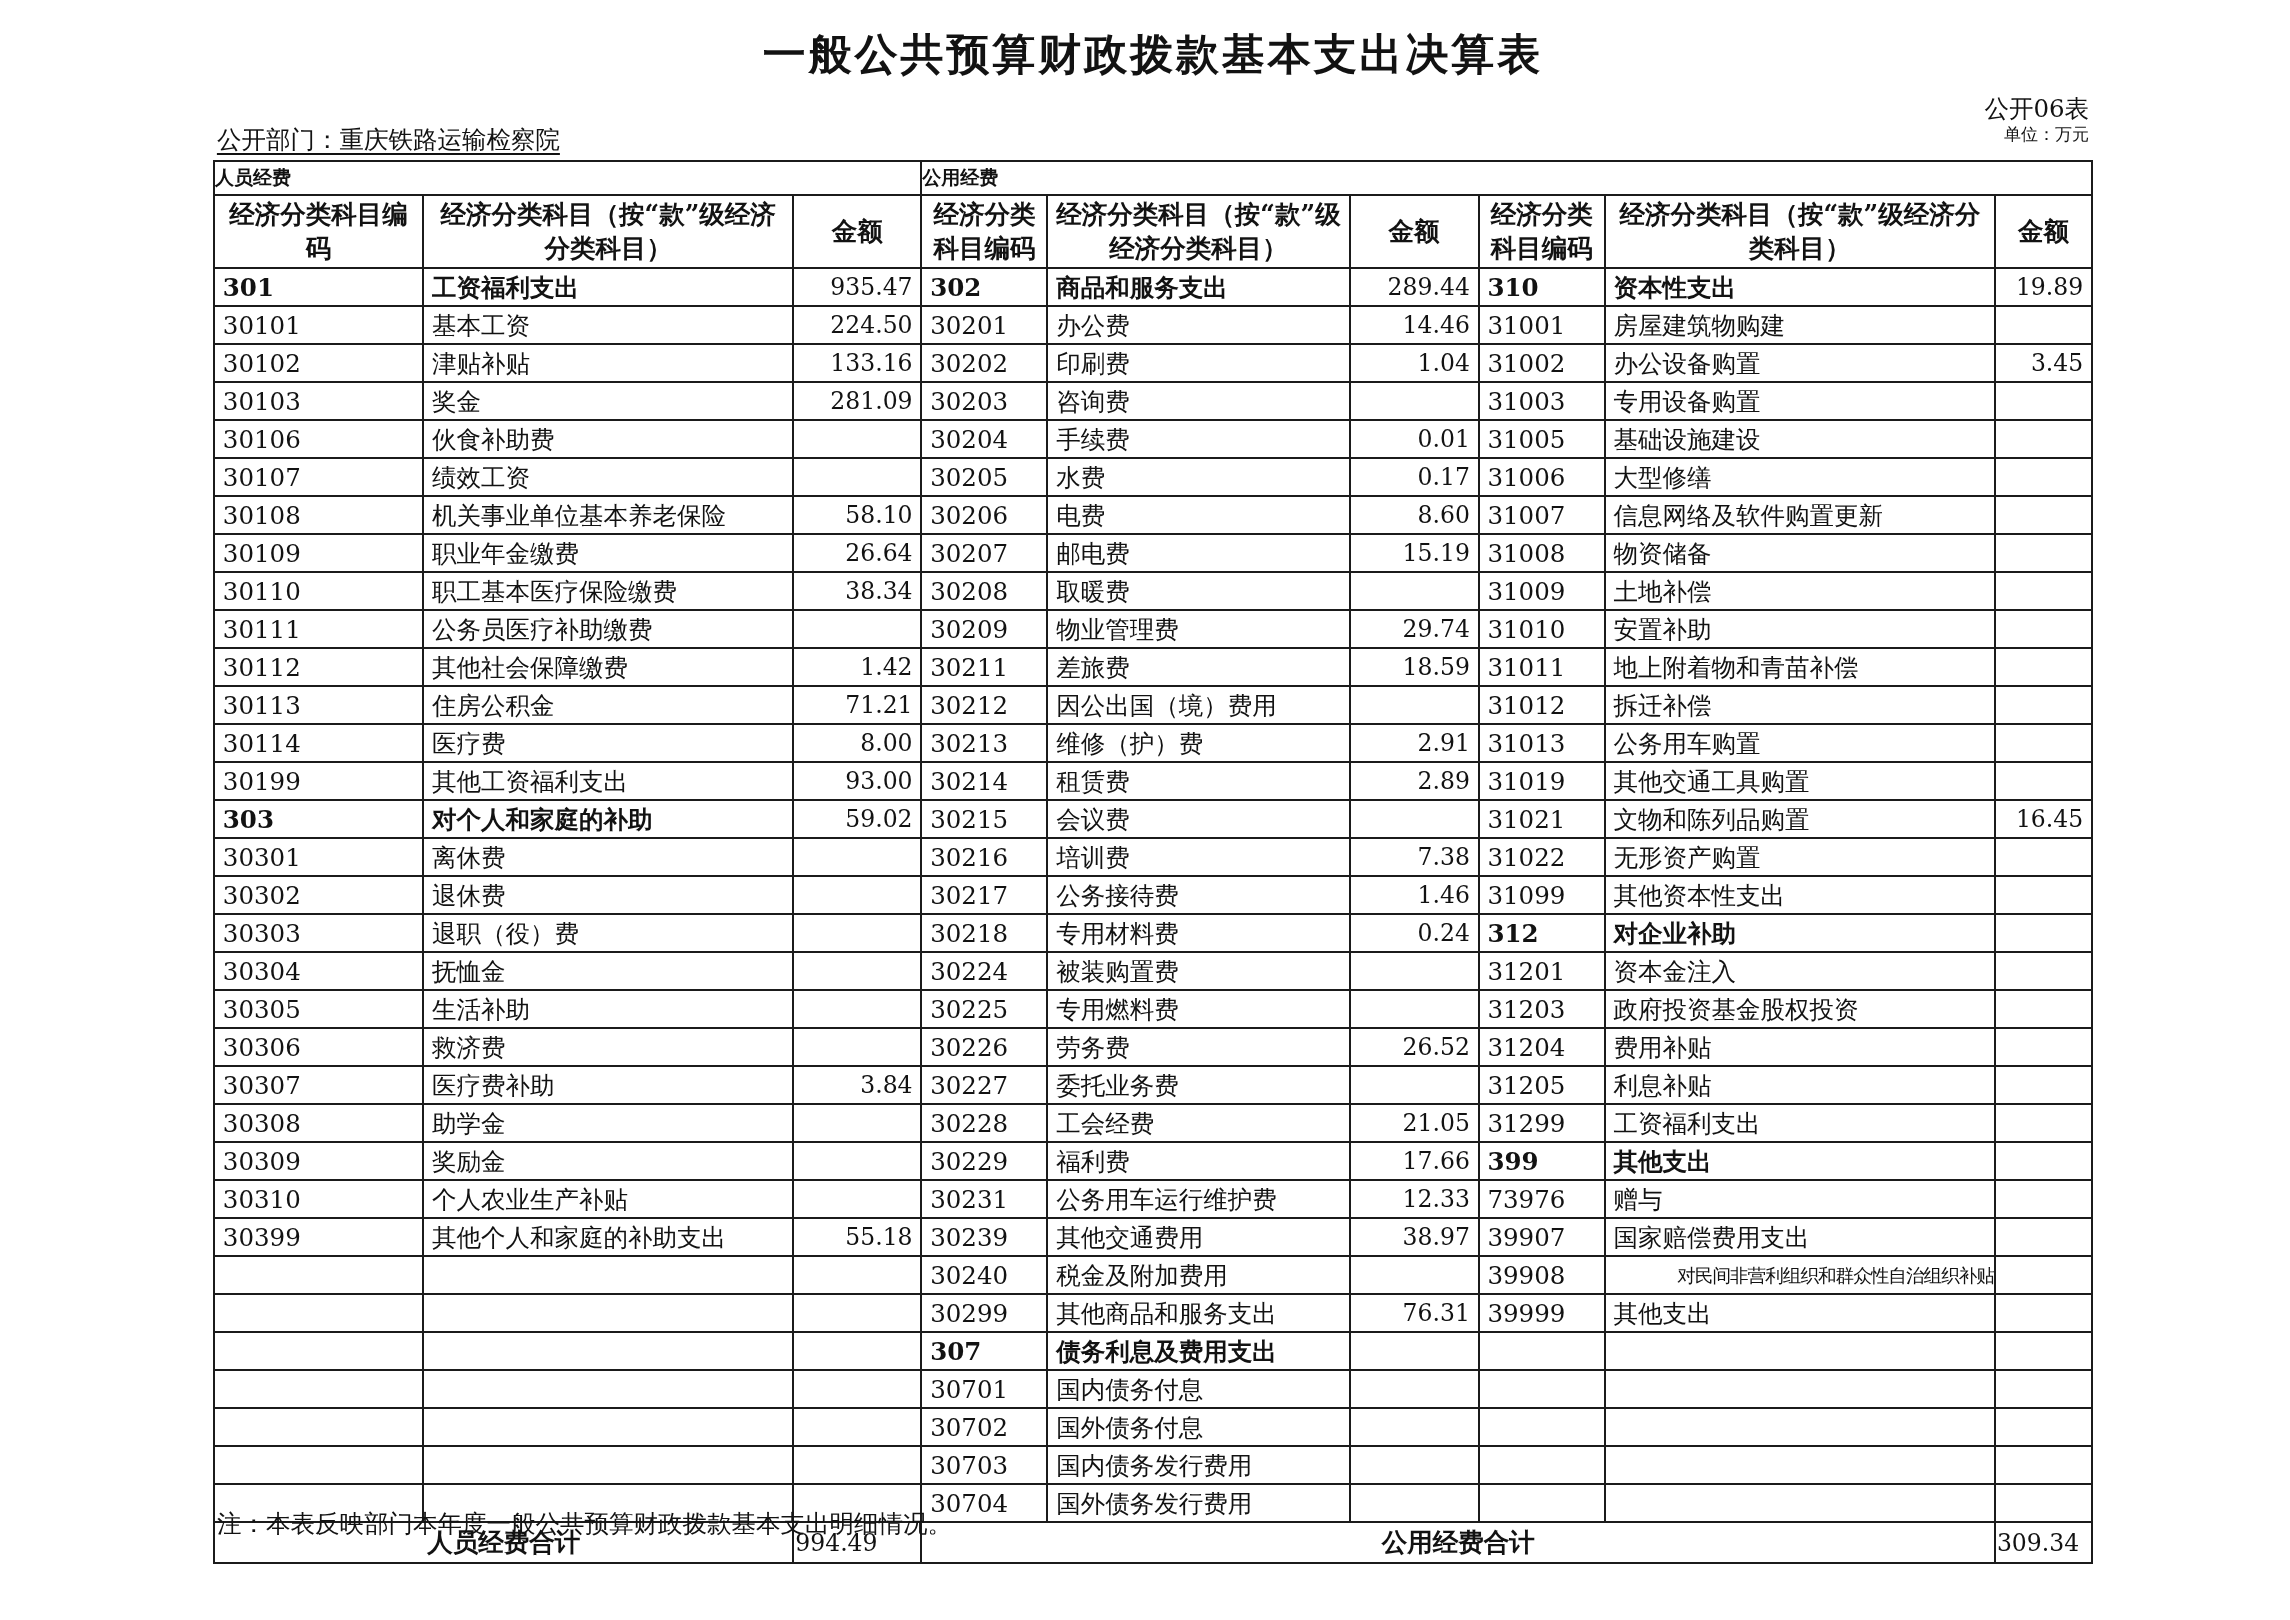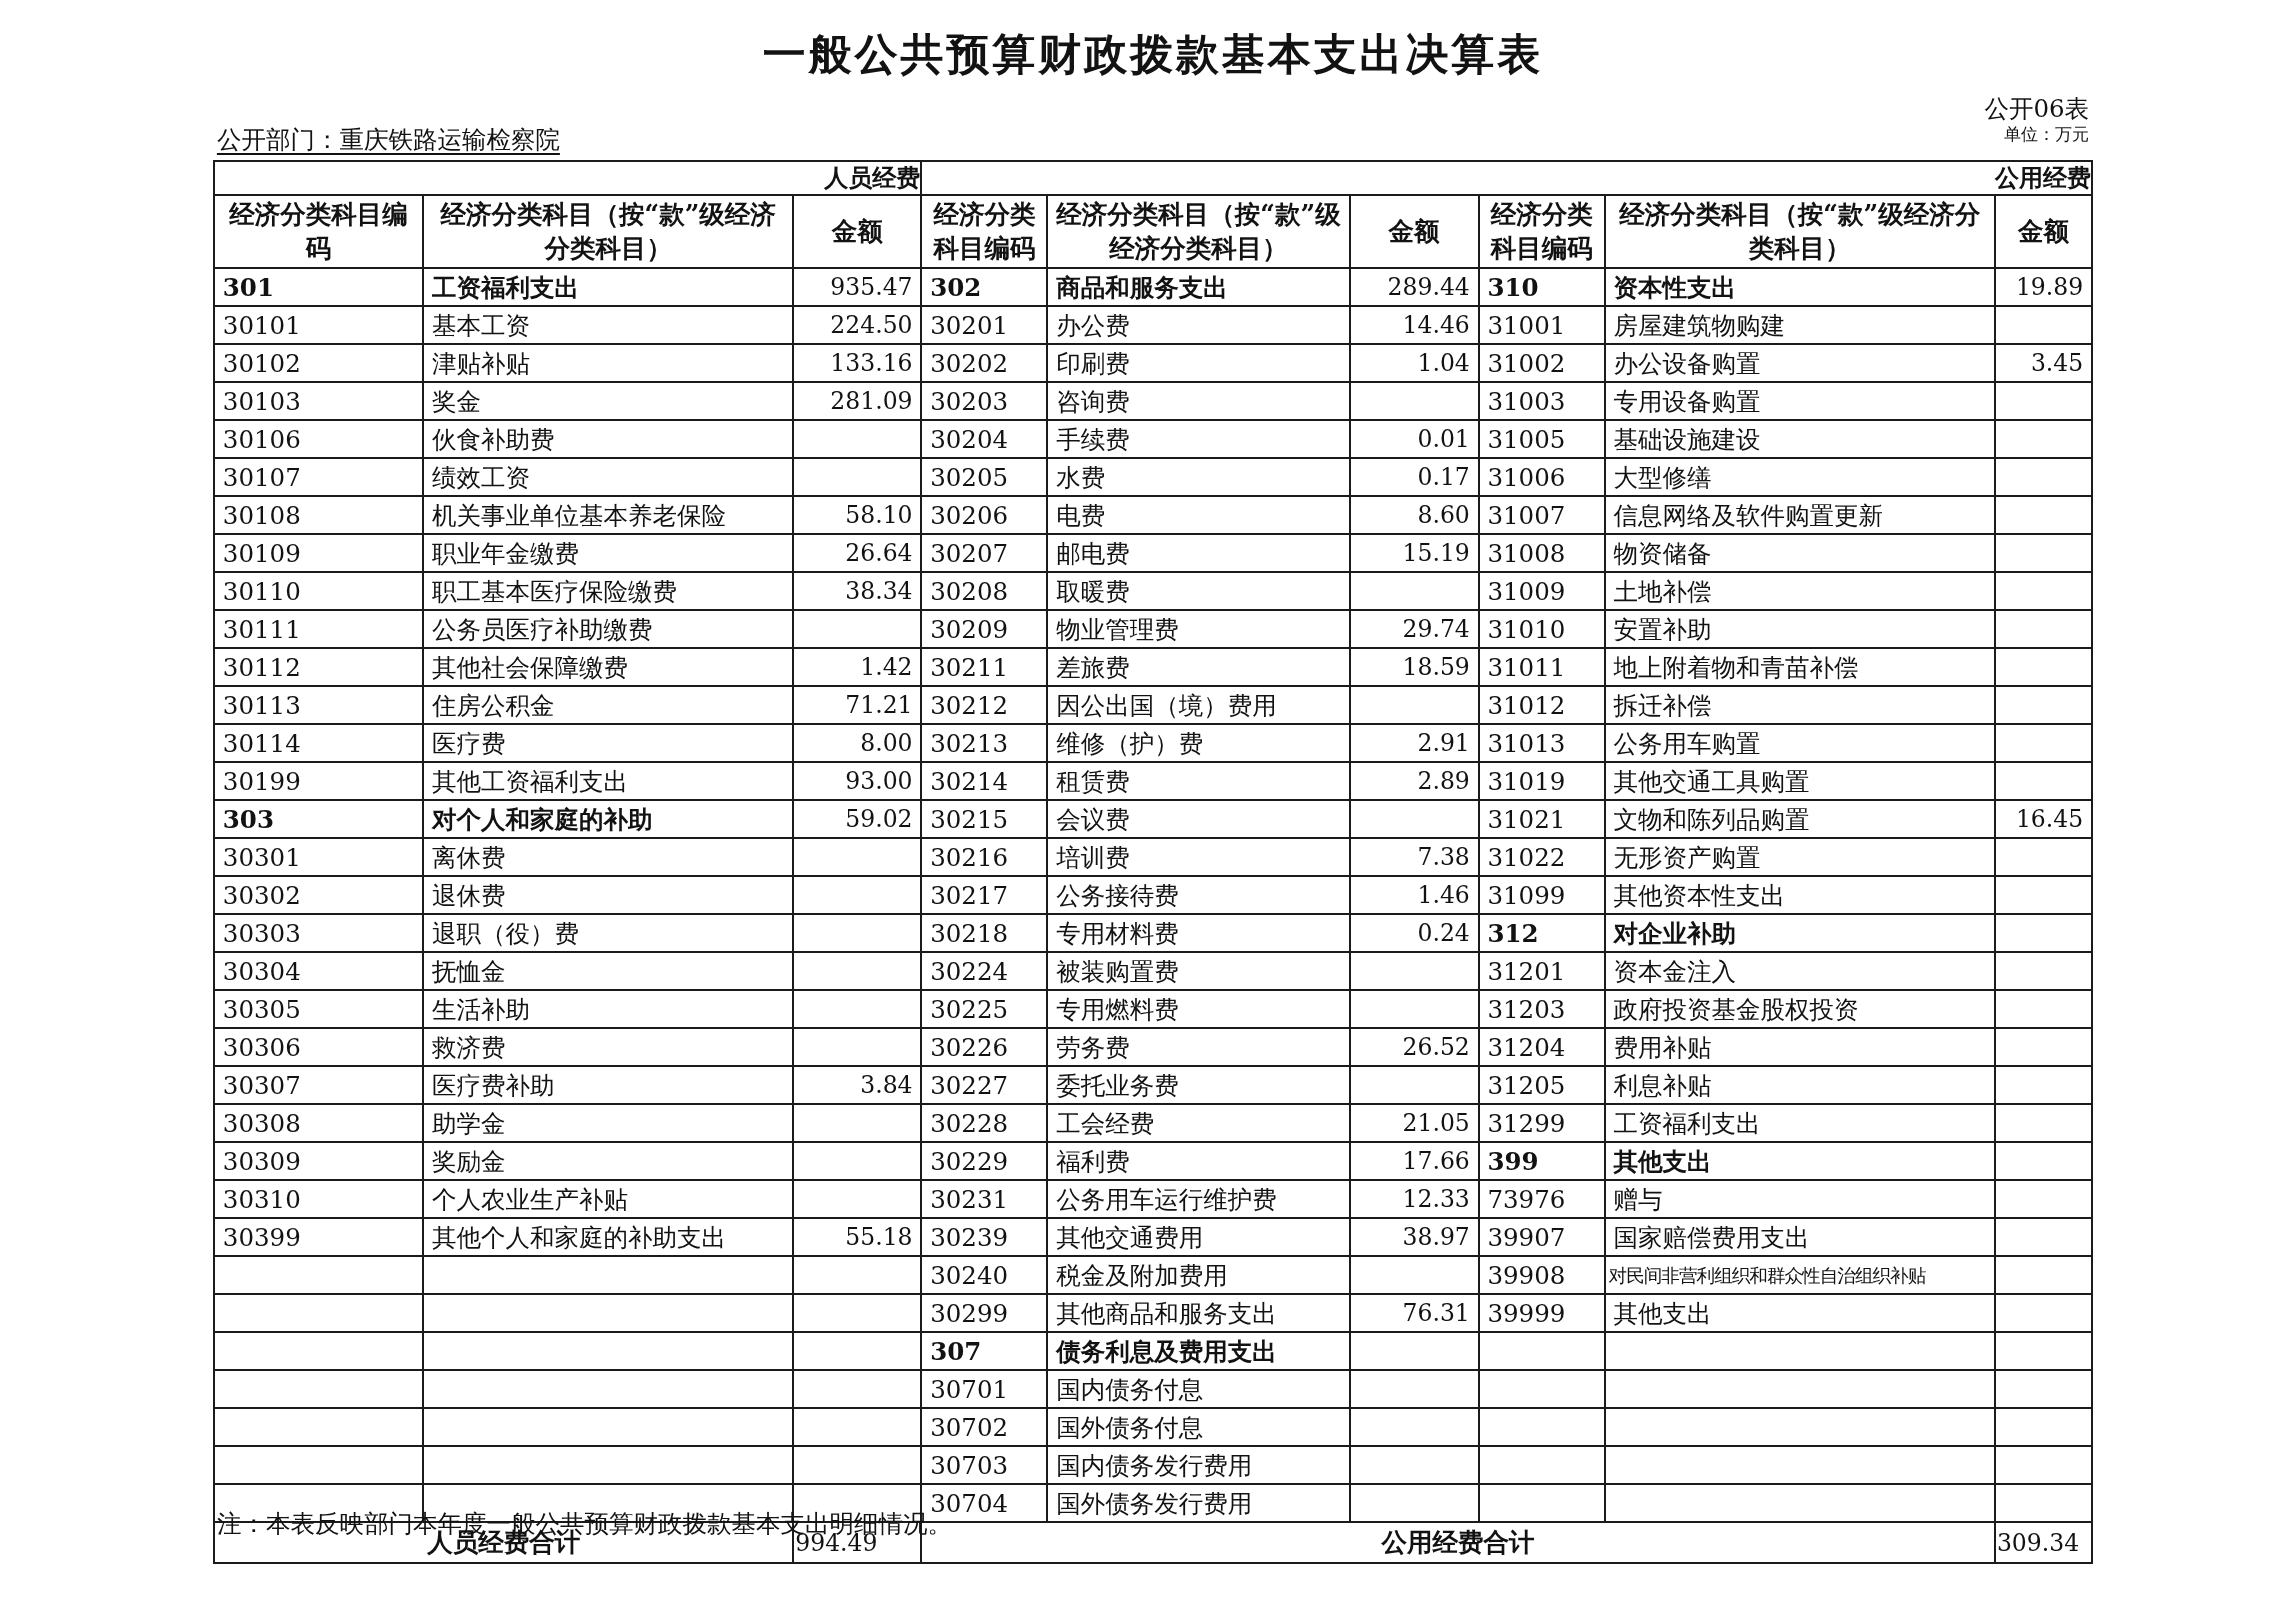--- a/index.html
+++ b/index.html
@@ -6,29 +6,29 @@
   body{width:2291px;height:1620px;font-family:"DejaVu Serif","Liberation Serif",serif;color:#121212;position:relative;}
   .sheet{position:absolute;left:0;top:0;width:2291px;height:1620px;background:#ffffff;overflow:hidden;}
   .container{position:absolute;left:169px;top:0;width:1880px;height:1620px;margin-left:44px;}
   .title{position:absolute;left:0;top:25.5px;width:100%;text-align:center;font-size:43px;font-weight:bold;letter-spacing:2.9px;}
   .form-code{position:absolute;right:3.9px;top:92px;font-size:24.5px;}
   .unit-label{position:absolute;right:3.9px;top:123px;font-size:17px;text-align:right;}
   .dept{position:absolute;left:3.9px;top:123px;font-size:24.5px;text-decoration:underline;text-underline-offset:4.9px;}
   table.budget{position:absolute;left:0;top:160px;width:1880px;border-collapse:collapse;table-layout:fixed;
     border:2.9px solid #1b1b1b;}
   table.budget th, table.budget td{border:2px solid #1b1b1b;overflow:hidden;white-space:nowrap;}
-  tr.sectionhead th{height:32px;font-size:24px;font-weight:bold;text-align:right;padding:0;}
+  tr.sectionhead th{height:32px;font-size:19px;font-weight:bold;text-align:left;padding:0;}
   tr.colhead th{height:71px;font-size:25.5px;font-weight:bold;text-align:center;padding:0 5.9px;
     white-space:normal;line-height:1.3;vertical-align:middle;}
   tbody td{height:36px;font-size:24.5px;line-height:35px;padding:0 5.9px;vertical-align:middle;}
   td.c-code{text-align:left;padding-left:7.8px;}
   td.c-name{text-align:left;padding-left:7.8px;}
   td.c-amt{text-align:right;padding-right:7.8px;font-size:23.5px;}
   td.bold{font-weight:bold;}
-  td.small-name{font-size:18.6px;letter-spacing:-1px;padding-left:2.9px;padding-right:12px;}
+  td.small-name{font-size:18.6px;letter-spacing:-1px;padding-left:2.9px;padding-right:0;text-align:right;}
   tfoot td{height:37px;vertical-align:middle;}
   tfoot td.total-label{text-align:center;font-size:25.5px;font-weight:bold;}
   tfoot td.total-amt{text-align:left;padding-right:5px;font-size:23.5px;}
   .note{position:absolute;left:3.9px;top:1507px;font-size:24.5px;}
 </style>
 </head>
 <body>
 
 <div class="sheet">
   <div class="container">

